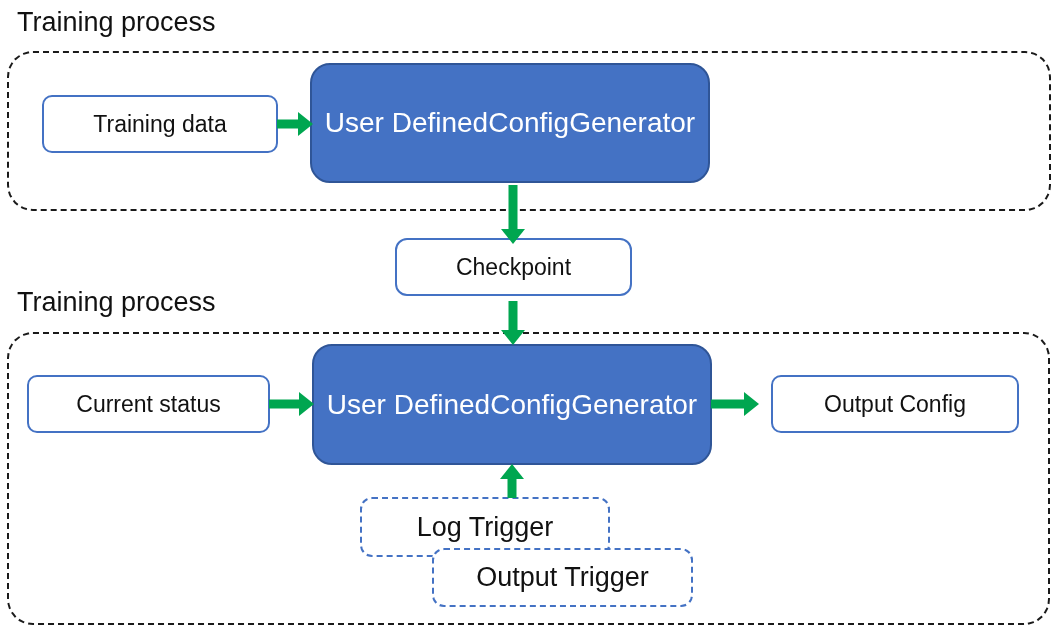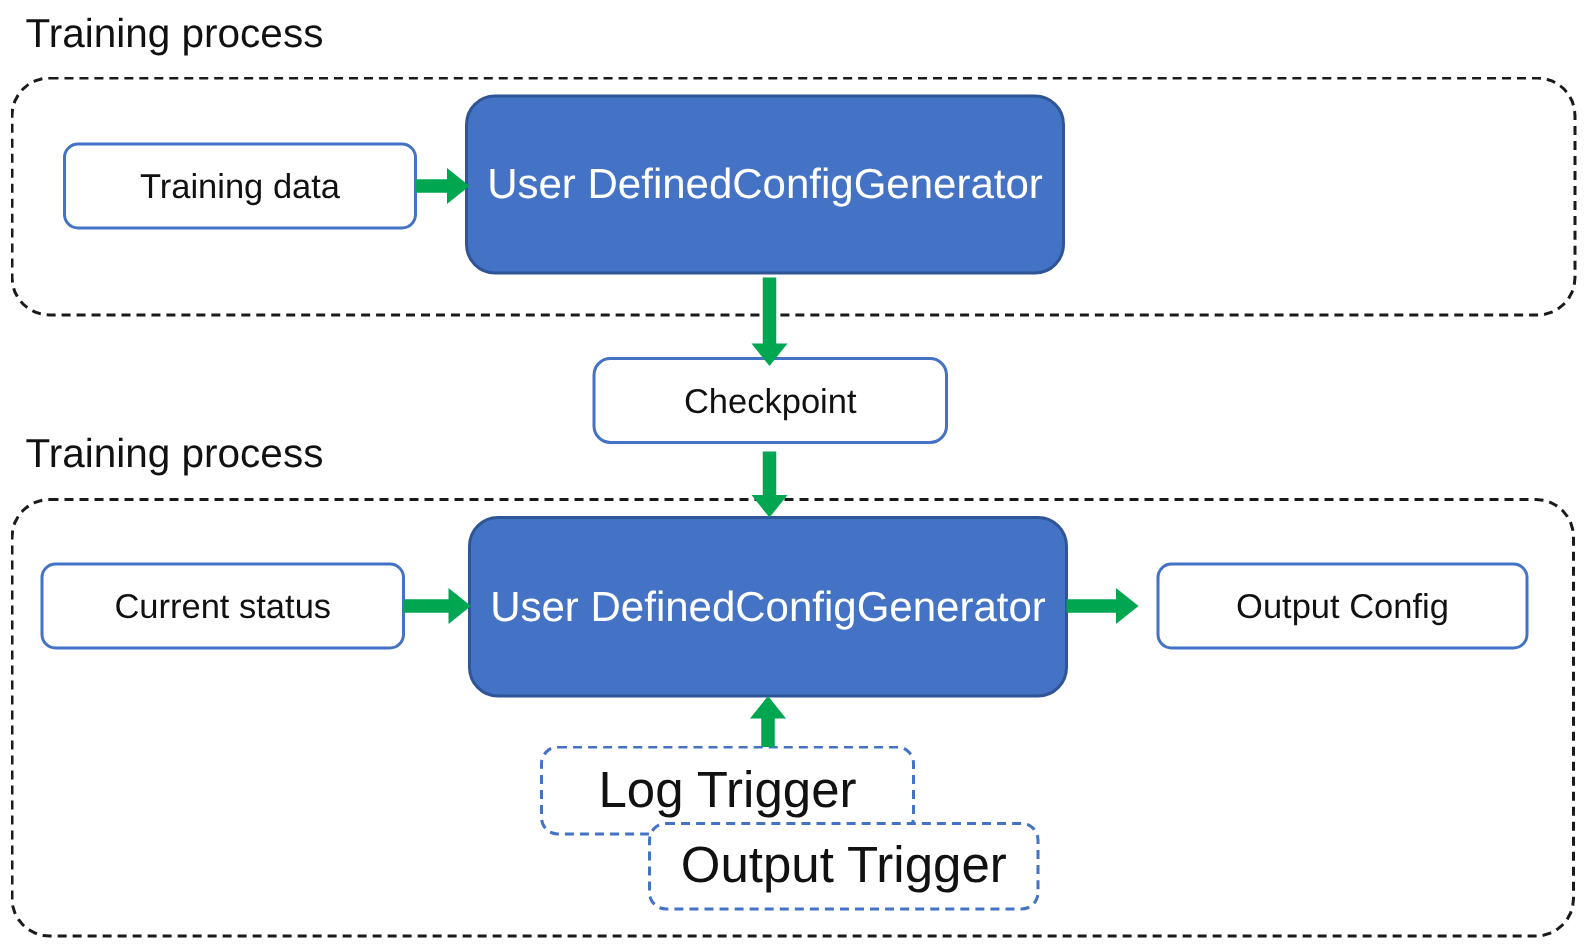--- a/index.html
+++ b/index.html
@@ -68,21 +68,21 @@
   .box-generator-inference { left: 312px; top: 344px; width: 400px; height: 121px; }
 
   .trigger-box {
     position: absolute;
     background: #ffffff;
     border: 2px dashed var(--outline);
     border-radius: 12px;
     display: flex;
     align-items: center;
     justify-content: center;
-    font-size: 34px;
+    font-size: 27px;
     color: var(--text-dark);
     white-space: nowrap;
   }
   .box-log-trigger   { left: 360px; top: 497px; width: 250px; height: 60px; z-index: 1; }
   .box-clock-trigger { left: 432px; top: 548px; width: 261px; height: 59px; z-index: 3; }
 
   .arrow { position: absolute; z-index: 4; }
   .arrow .stem { position: absolute; background: var(--green); }
   .arrow .head { position: absolute; width: 0; height: 0; }
 

